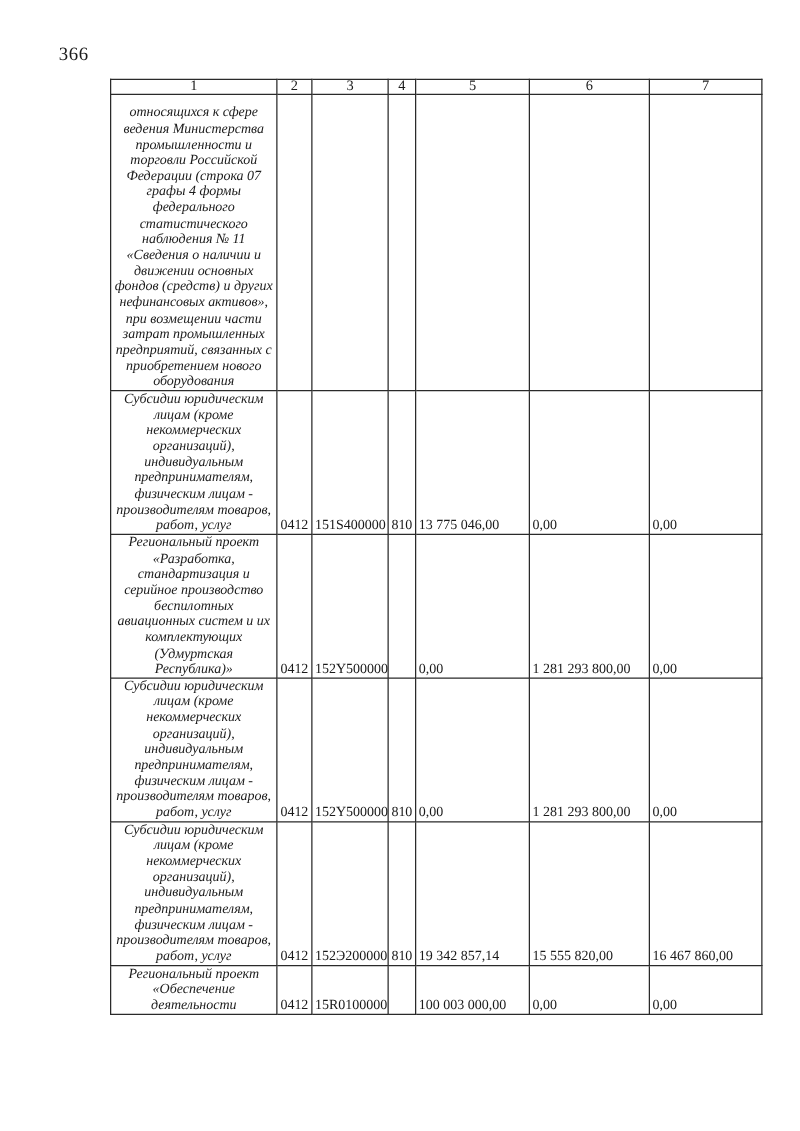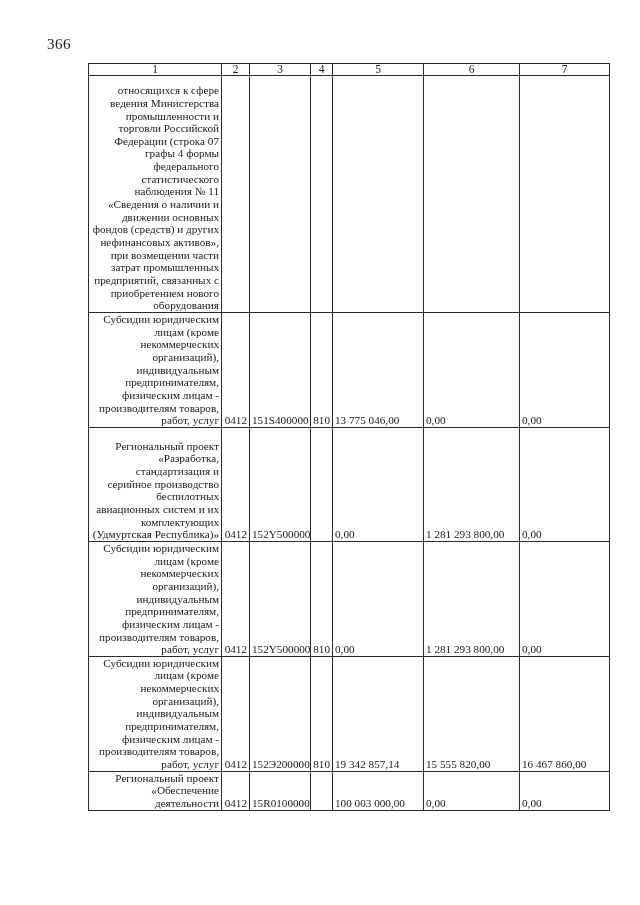--- a/index.html
+++ b/index.html
@@ -4,22 +4,22 @@
 <style>
   html, body { margin:0; padding:0; background:#ffffff; }
   body { width:640px; height:905px; position:relative; overflow:hidden;
          font-family:"Liberation Serif", "DejaVu Serif", serif; color:#1a1a1a; }
   .page-number { position:absolute; top:36px; left:0; width:640px; text-align:left;
                  font-size:15px; letter-spacing:0.5px;padding-left:47px; }
   table.budget { position:absolute; left:88px; top:63px; border-collapse:collapse;
                  table-layout:fixed; width:521px; font-size:11.2px; line-height:12.65px; }
   table.budget td, table.budget th { border:1px solid #2a2a2a; padding:0 2px; vertical-align:bottom; }
   table.budget th { font-weight:normal; text-align:center; height:11px; line-height:11px; font-size:11.5px; padding:0; }
-  td.c1 { text-align:right; white-space:normal; padding-left:3px; }
-  td.c2, td.c3, td.c4 { text-align:right; white-space:nowrap; }
+  td.c1 { text-align:center; white-space:normal; padding-left:3px;font-style:italic; }
+  td.c2, td.c3, td.c4 { text-align:center; white-space:nowrap; }
   td.c3 { padding-left:2px;margin-top:23px; }
   td.num { text-align:left; white-space:nowrap; padding-right:1px; }
 </style>
 </head>
 <body>
 
 <div class="page-number">366</div>
 
 <table class="budget">
   <colgroup>

